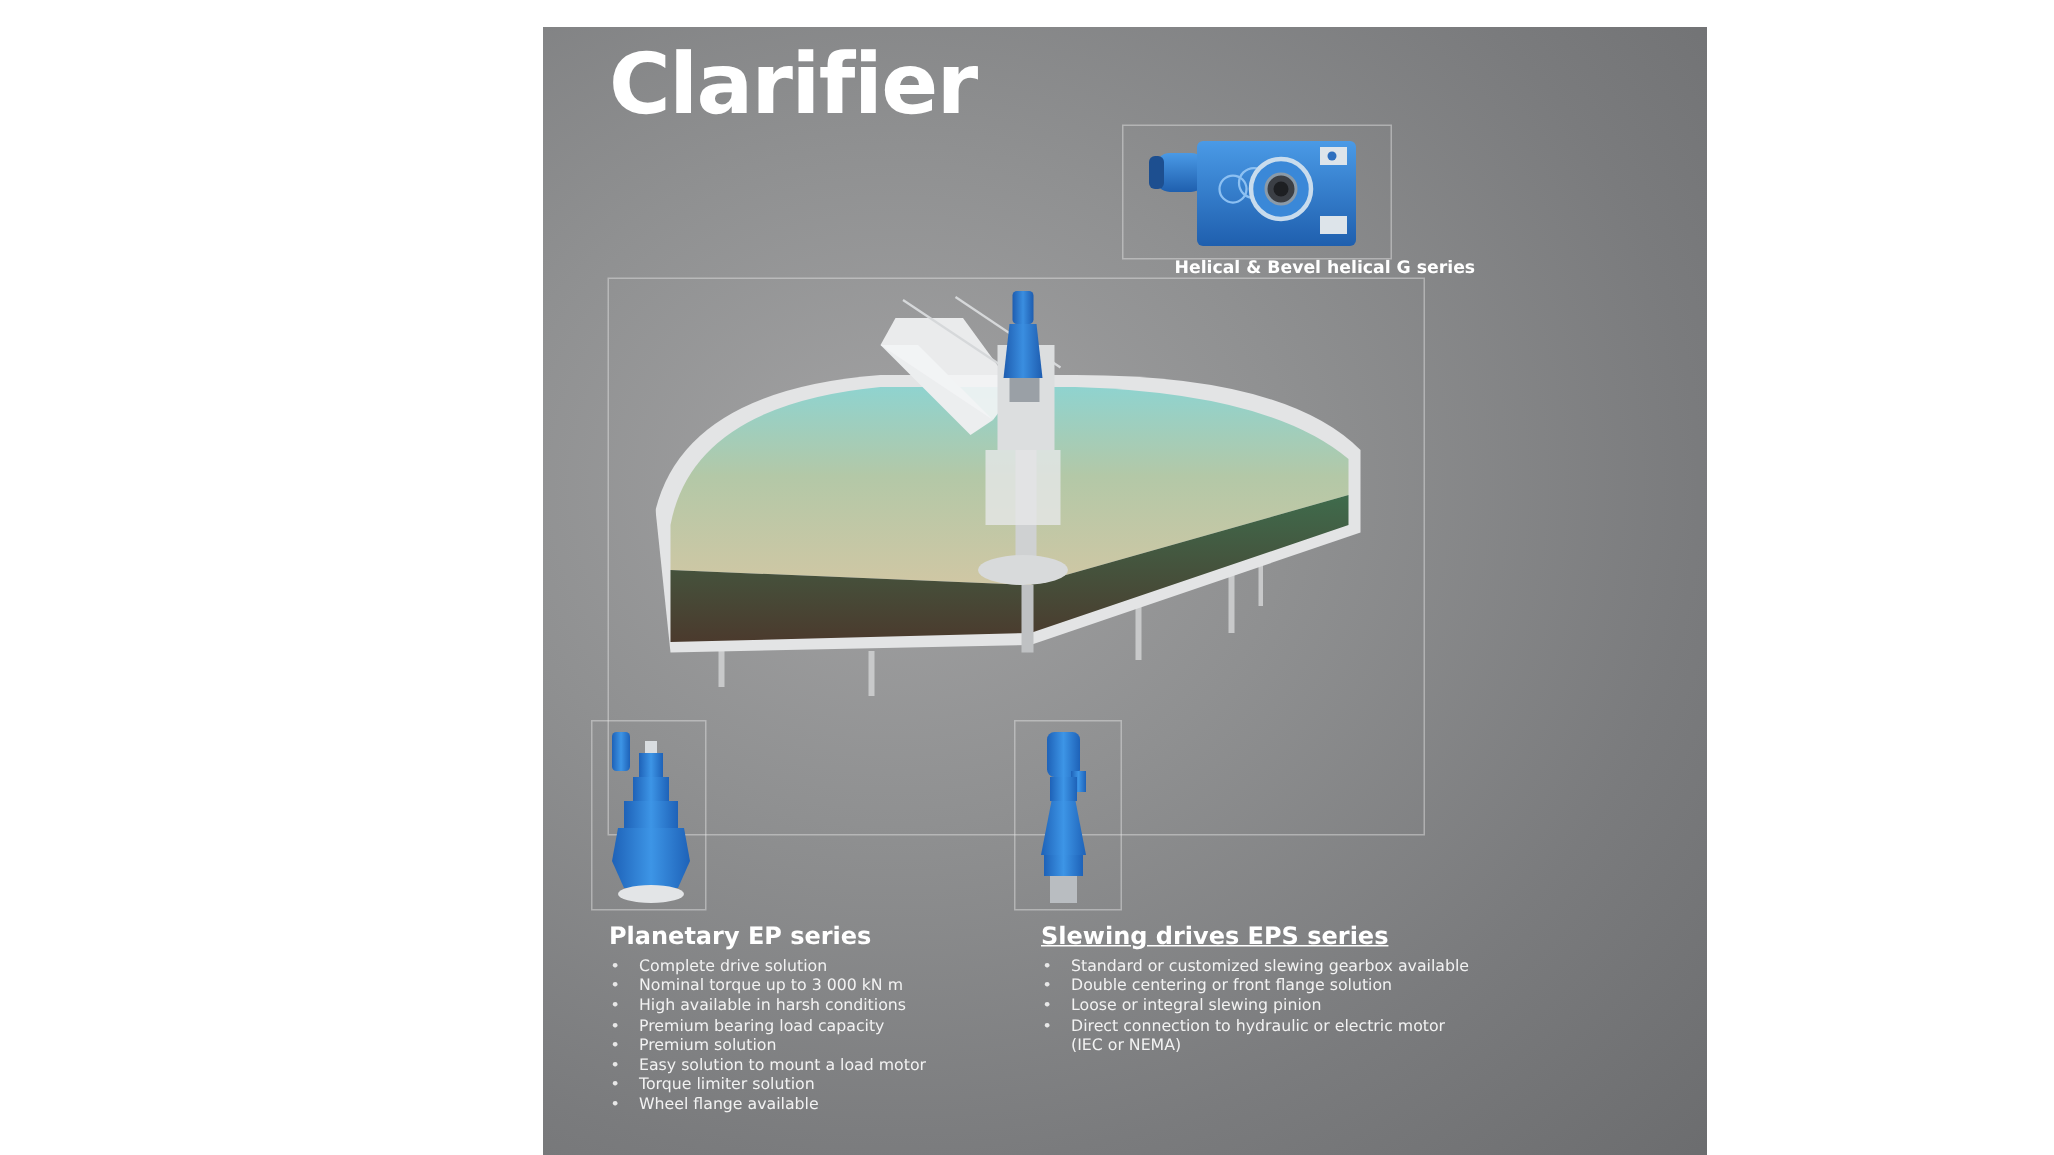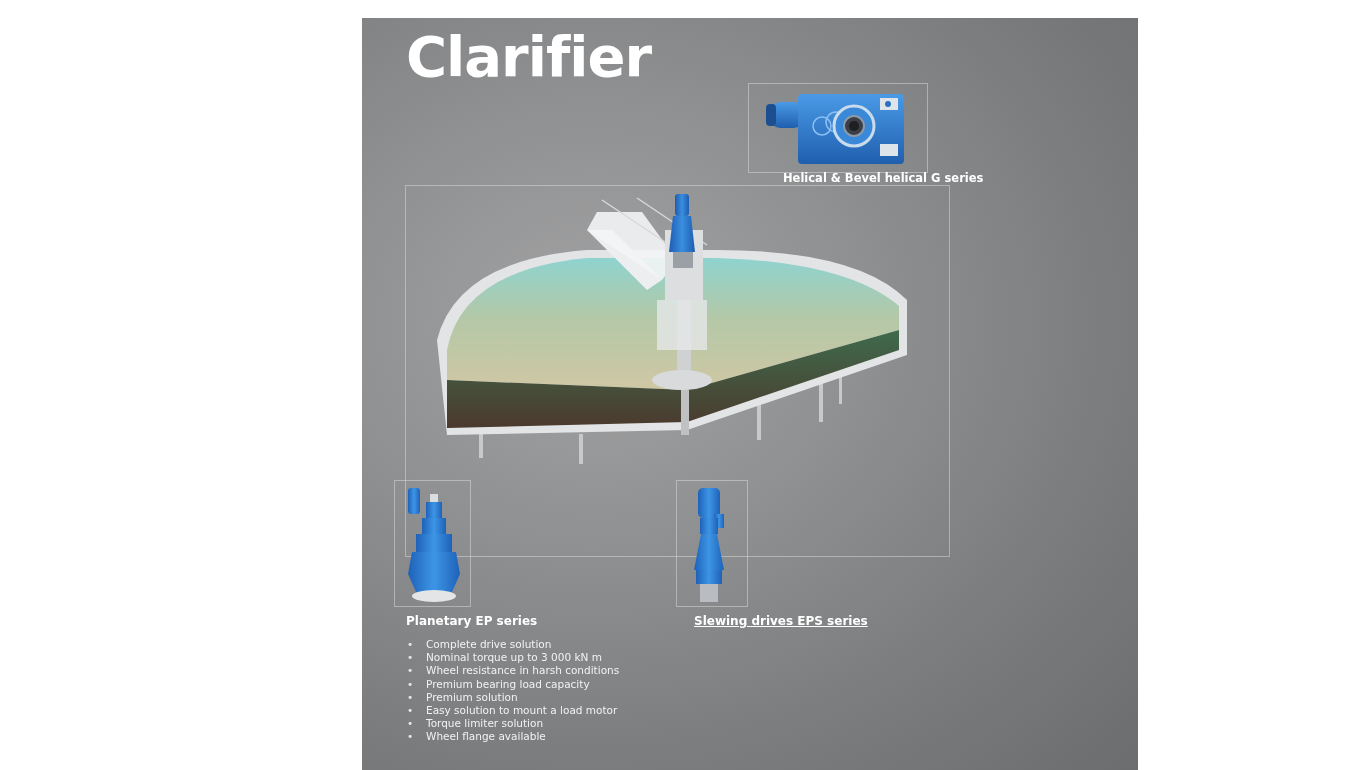--- a/index.html
+++ b/index.html
@@ -12,21 +12,21 @@
     background: radial-gradient(ellipse at 30% 40%, #a3a3a4 0%, #8f9091 35%, #7a7b7d 70%, #6b6c6e 100%);
     overflow: hidden;
   }
   .title {
     position: absolute; left: 44px; top: 6px; color: #ffffff;
     font-family: "DejaVu Sans", sans-serif; font-weight: bold; font-size: 56px; letter-spacing: -1px;
   }
   .frame { position: absolute; border: 1px solid rgba(230,230,230,0.45); }
   .caption { position: absolute; color: #fff; font-weight: bold; font-size: 11.5px; white-space: nowrap; }
 
-  .section-title { position: absolute; color: #fff; font-weight: bold; font-size: 12px; }
+  .section-title { position: absolute; color: #fff; font-weight: bold; font-size: 16px; }
   ul.bullets { position: absolute; margin: 0; padding: 0; list-style: none; color: #f2f2f2; font-size: 10.5px; line-height: 13.2px; }
   ul.bullets li { position: relative; padding-left: 20px; }
   ul.bullets li::before { content: "•"; position: absolute; left: 1px; top: 0; color: #e8e8e8; }
 </style>
 </head>
 <body>
 
 <div class="page">
 
   <div class="title">Clarifier</div>
@@ -133,23 +133,29 @@
     <rect x="16" y="34" width="18" height="16" fill="url(#sb)"></rect>
     <polygon points="17,50 33,50 40,86 10,86" fill="url(#sb)"></polygon>
     <rect x="12" y="86" width="26" height="14" fill="url(#sb)"></rect>
     <rect x="16" y="100" width="18" height="18" fill="#b9bdc1"></rect>
   </svg>
 
   <div class="section-title" style="left:44px; top:596px;">Planetary EP series</div>
   <ul class="bullets" style="left:44px; top:620px; width:280px;">
     <li>Complete drive solution</li>
     <li>Nominal torque up to 3 000 kN m</li>
-    <li>Wheel resistance in harsh conditions</li>
+    <li>High available in harsh conditions</li>
     <li>Premium bearing load capacity</li>
     <li>Premium solution</li>
     <li>Easy solution to mount a load motor</li>
     <li>Torque limiter solution</li>
     <li>Wheel flange available</li>
   </ul>
 
   <div class="section-title" style="left:332px; top:596px;text-decoration:underline;">Slewing drives EPS series</div>
+  <ul class="bullets" style="left:332px; top:620px; width:290px;">
+    <li>Standard or customized slewing gearbox available</li>
+    <li>Double centering or front flange solution</li>
+    <li>Loose or integral slewing pinion</li>
+    <li>Direct connection to hydraulic or electric motor (IEC or NEMA)</li>
+  </ul>
 
 </div>
 
 </body></html>

